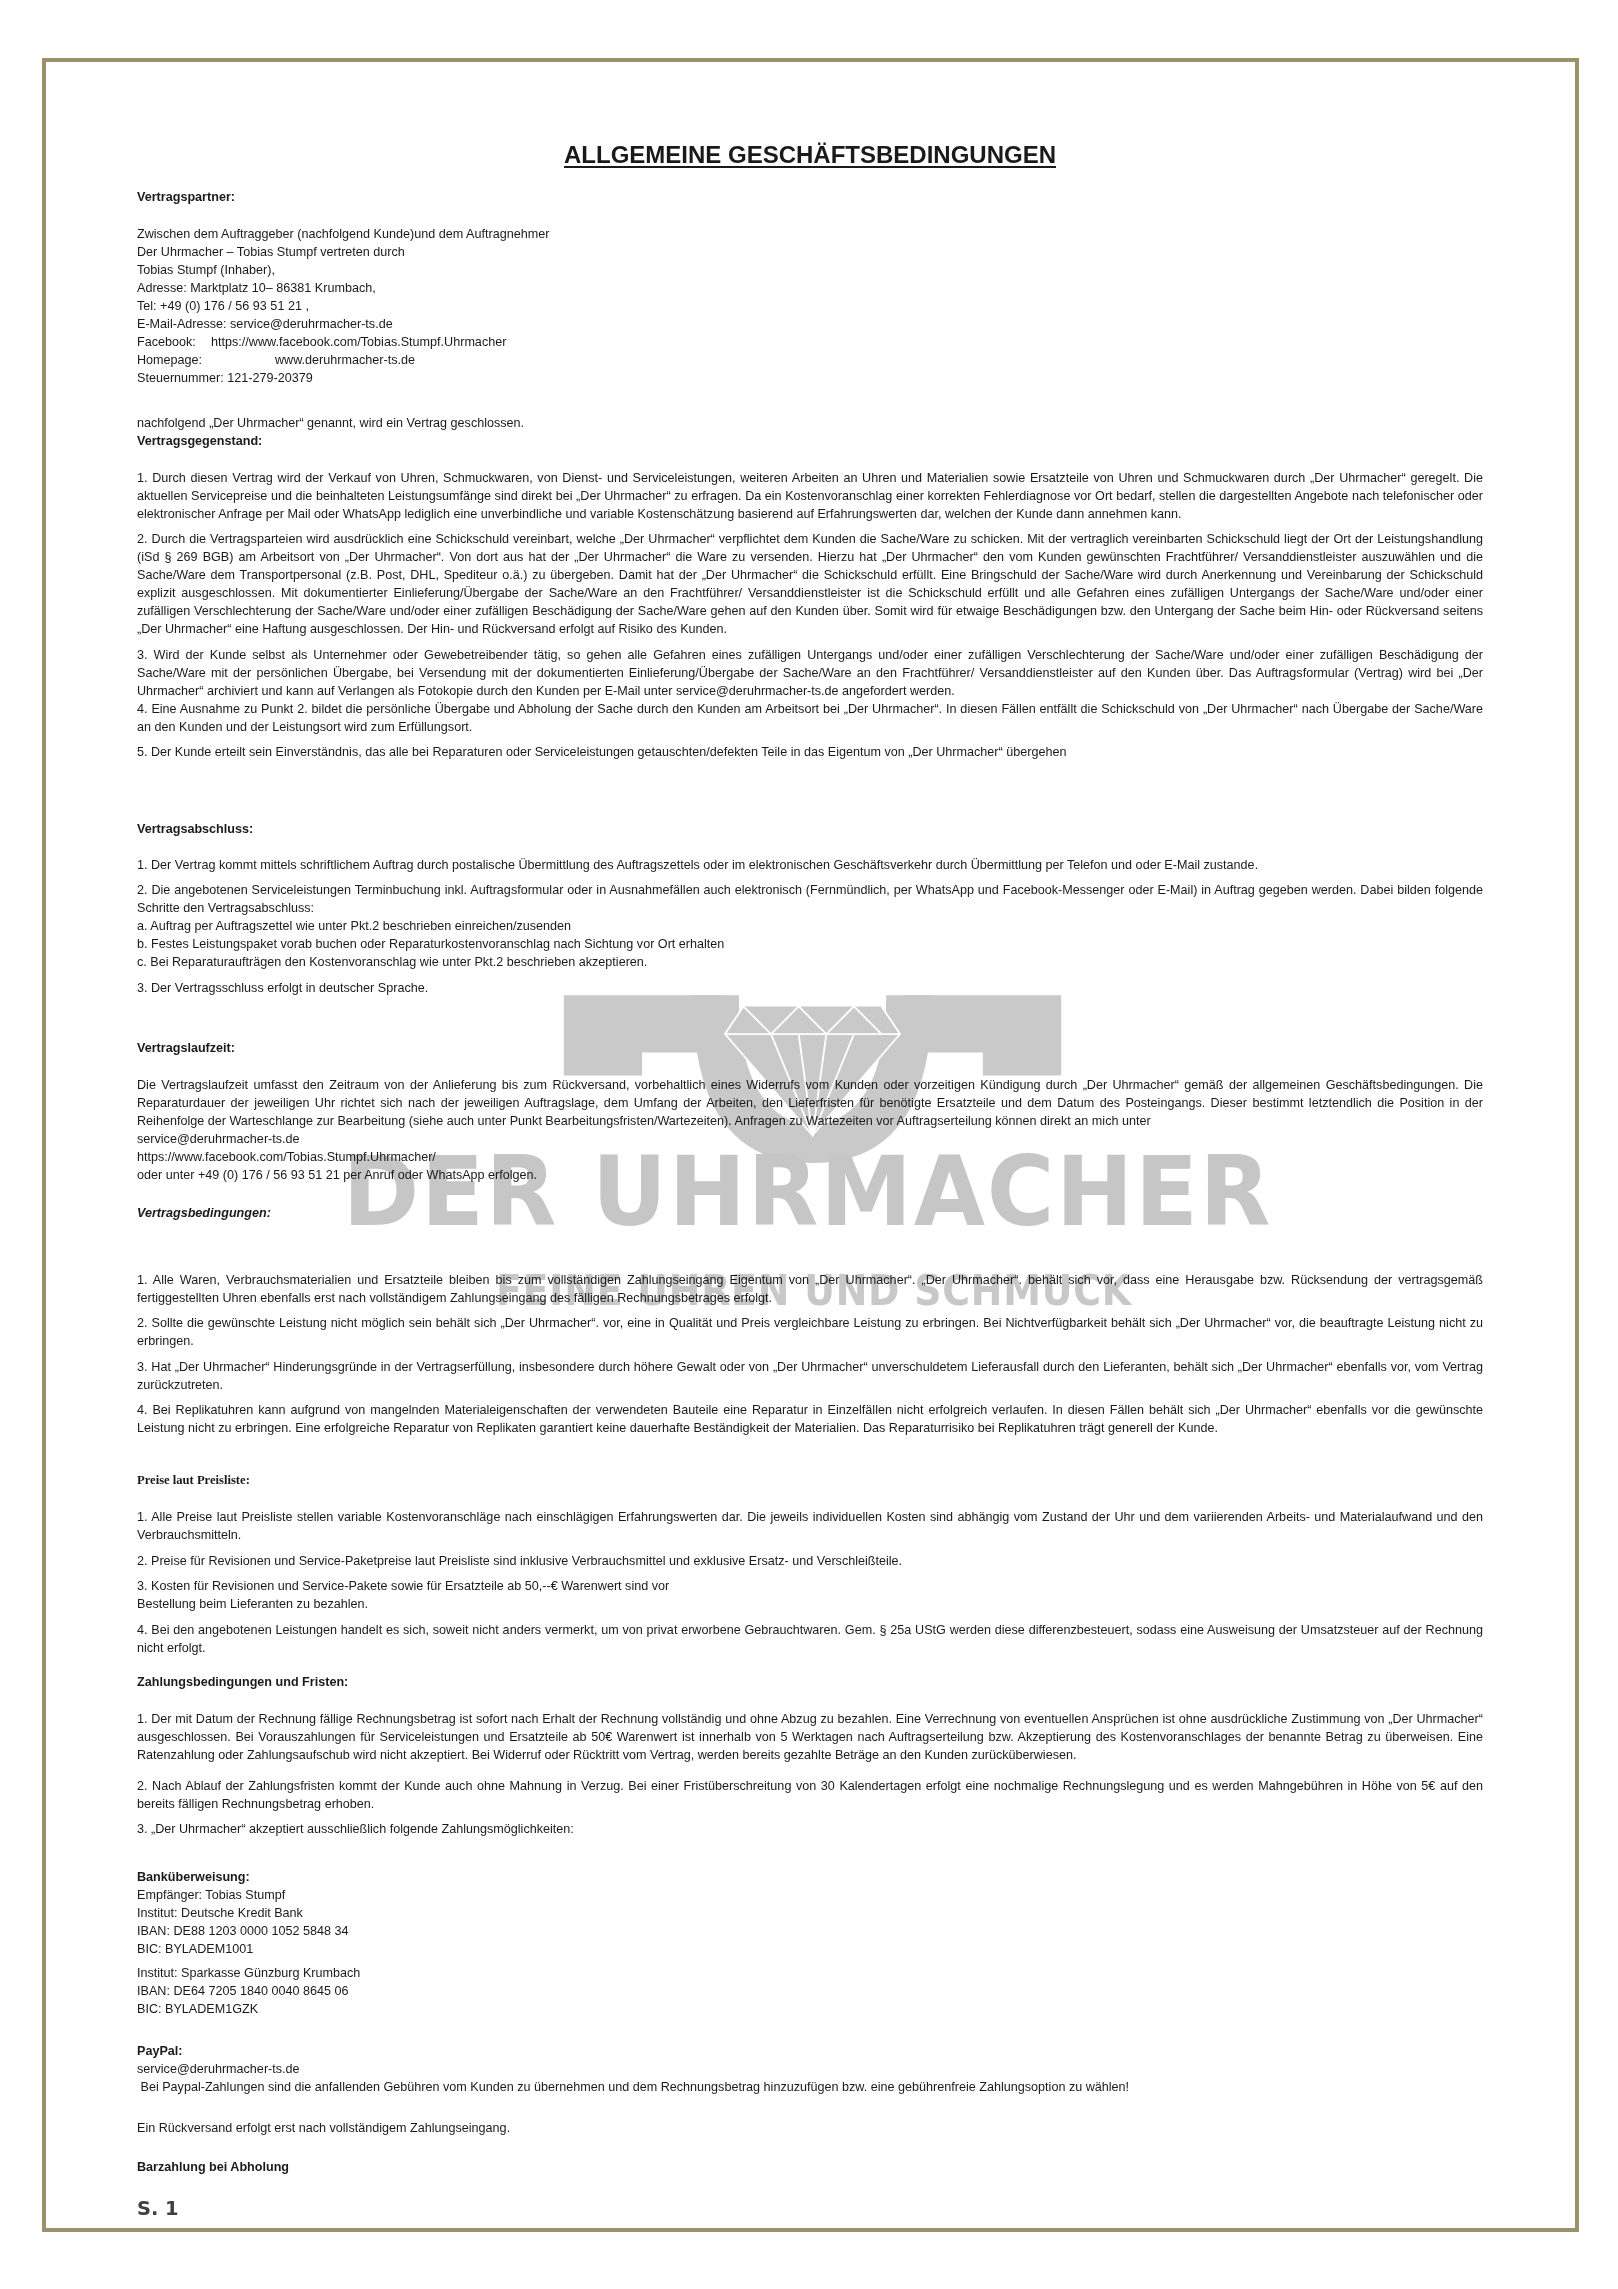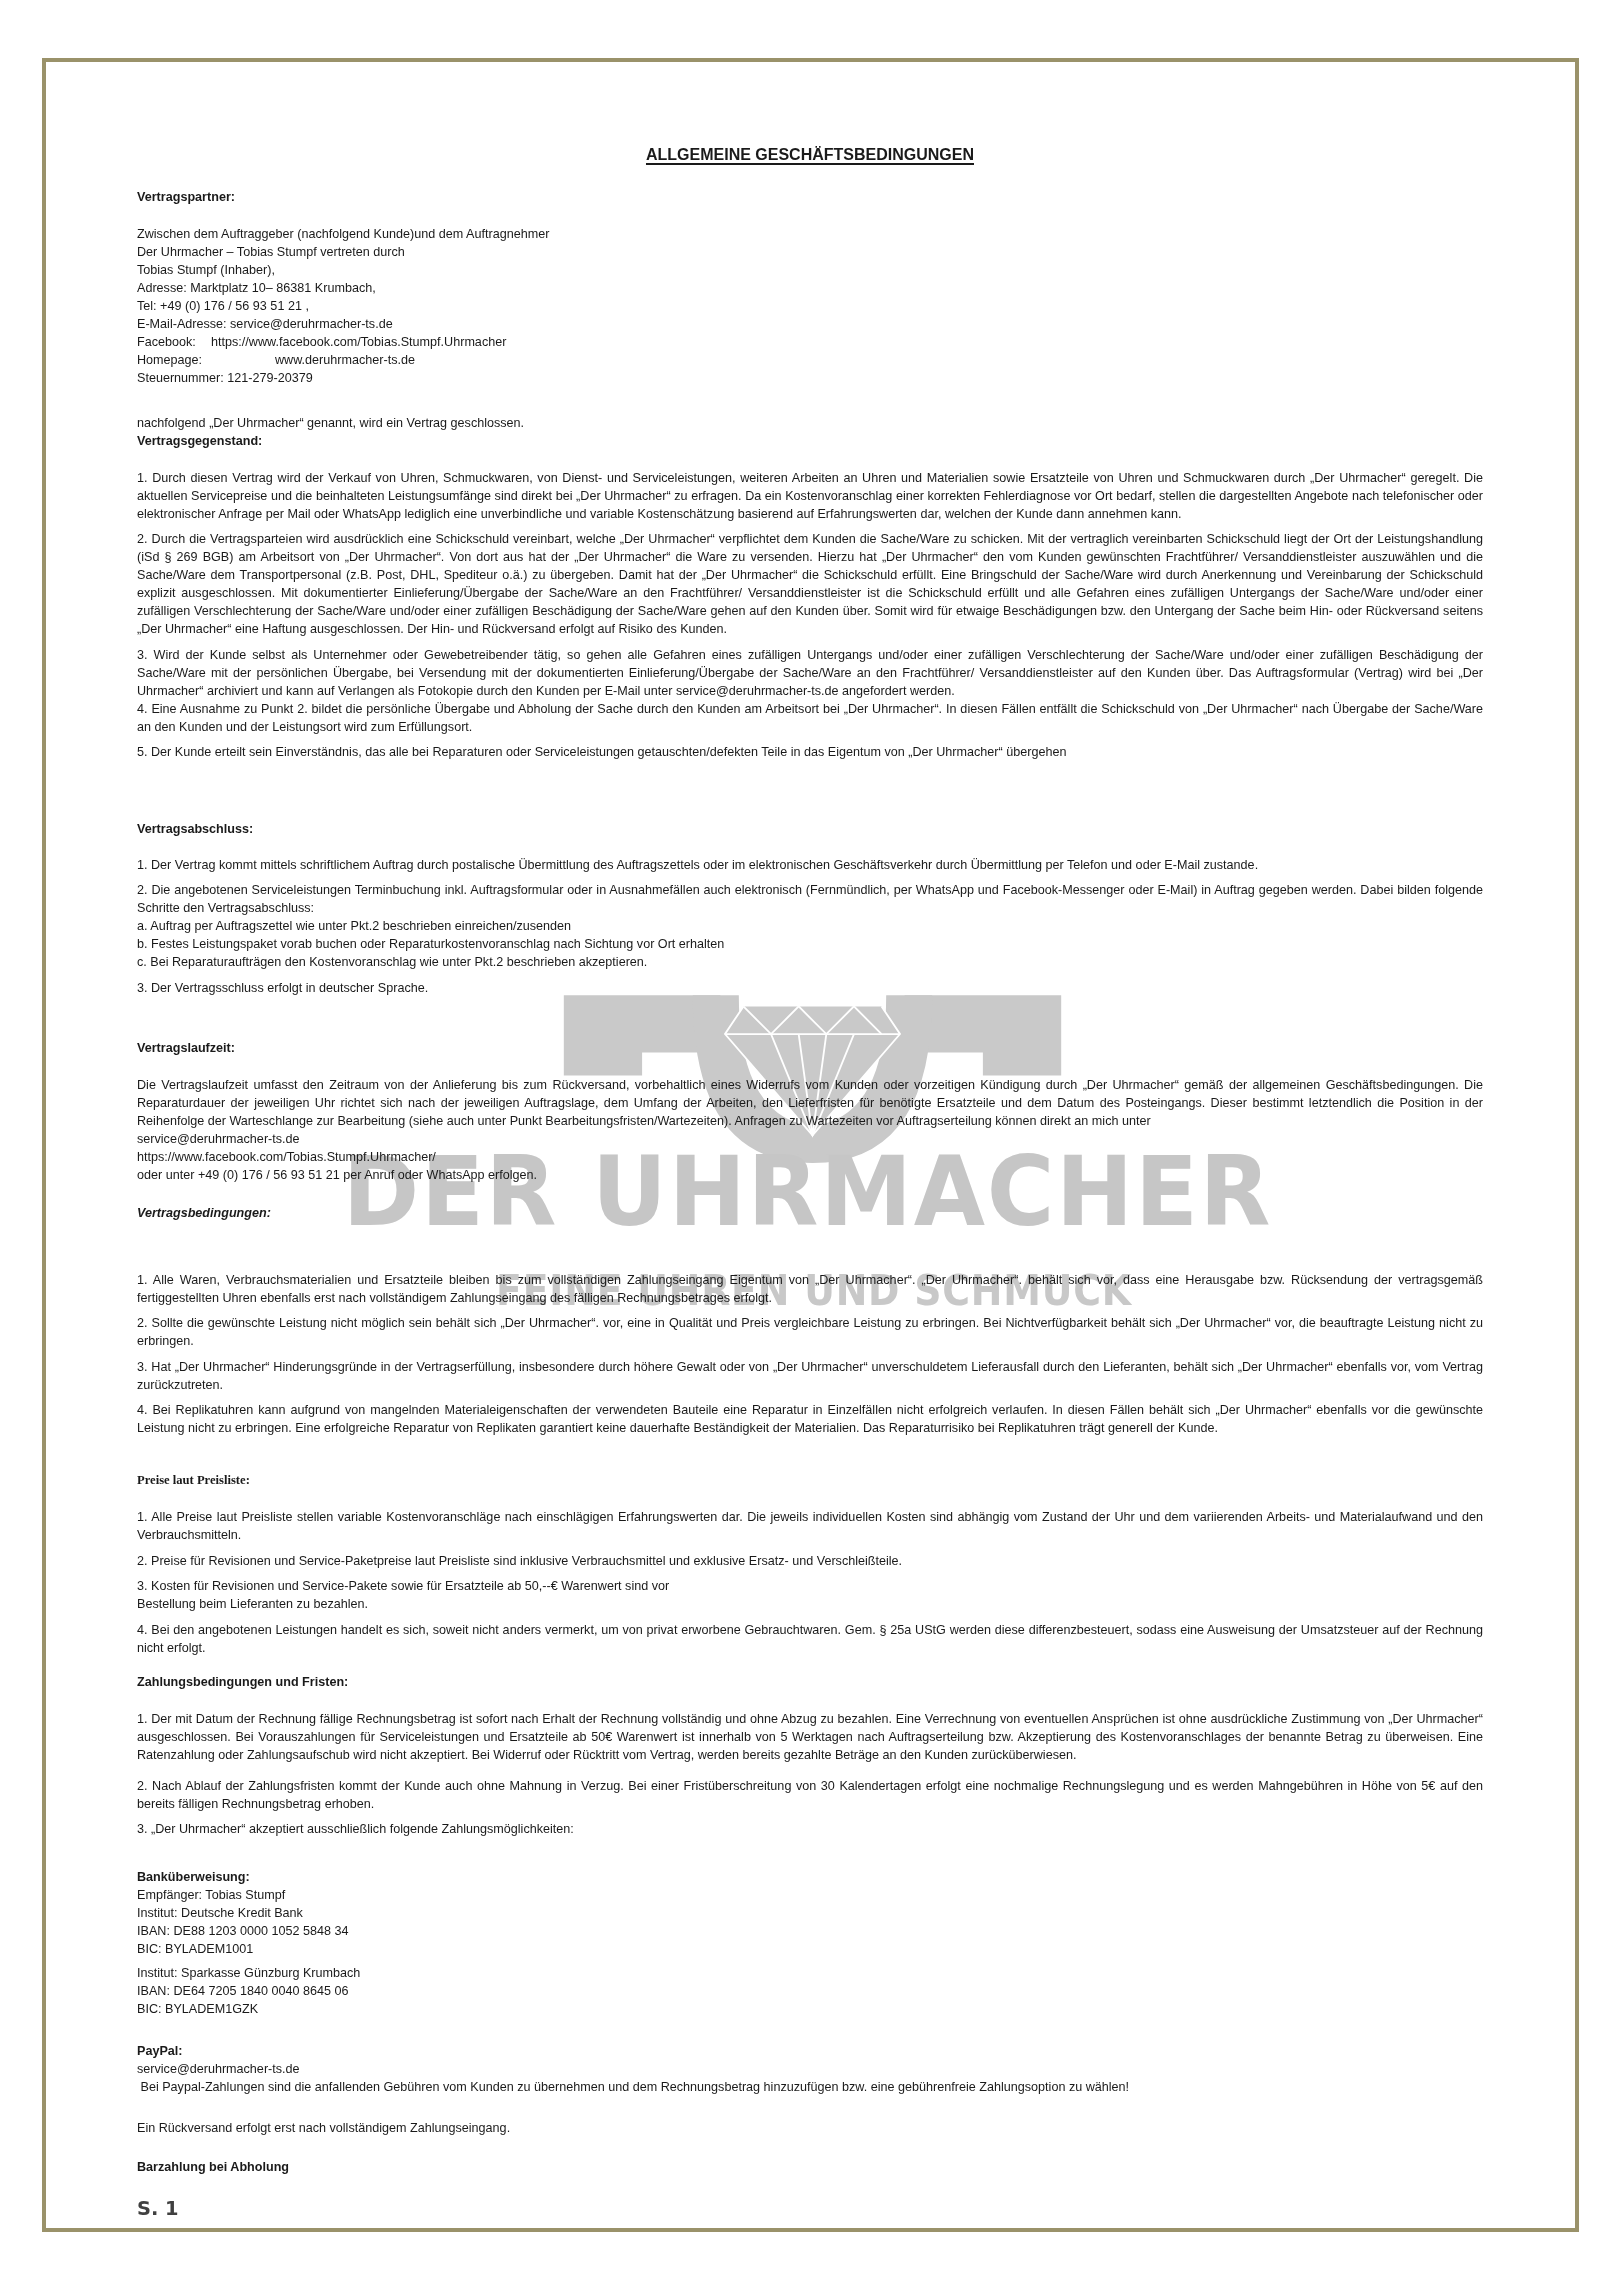--- a/index.html
+++ b/index.html
@@ -12,21 +12,21 @@
                   font-family: "DejaVu Sans", sans-serif; font-weight: bold; font-size: 96px; letter-spacing: 1.8px;
                   color: #c6c6c6; line-height: 1; transform: scaleX(0.96); transform-origin: center; white-space: nowrap; }
   .wm-text-sub { position: absolute; left: 461px; top: 1270px; width: 701px; text-align: center;
                  font-family: "DejaVu Sans", sans-serif; font-weight: bold; font-size: 42px; letter-spacing: 0.9px;
                  color: #c8c8c8; line-height: 1; transform: scaleX(0.9); white-space: nowrap; }
   .wm-logo { position: absolute; left: 554px; top: 988px; width: 517px; height: 175px; }
 
   .doc { position: absolute; left: 137px; top: 0; width: 1346px; z-index: 1; font-size: 12.6px; line-height: 18px; }
   .doc p { margin: 0; text-align: justify; }
   .title { position: absolute; left: 0; top: 140px; width: 1346px; text-align: center;
-           font-size: 16px; line-height: 29.5px; font-weight: bold; }
+           font-size: 24px; line-height: 29.5px; font-weight: bold; }
   .title span { text-decoration: underline; text-decoration-thickness: 1.8px; text-underline-offset: 2.8px; }
   .blk { position: absolute; left: 0; width: 1346px; }
   .h-left { font-weight: bold; }
   .h-center { font-weight: bold; text-align: center; }
   .para + .para { margin-top: 7.4px; }
   .line { display: block; white-space: pre; }
   .tab { display: inline-block; }
   .pagenum { position: absolute; left: 0; width: 1346px; top: 2197px; text-align: left;
              font-family: "DejaVu Sans", sans-serif; font-weight: bold; font-size: 19.4px; line-height: 24px; color: #404040; }
 </style>

